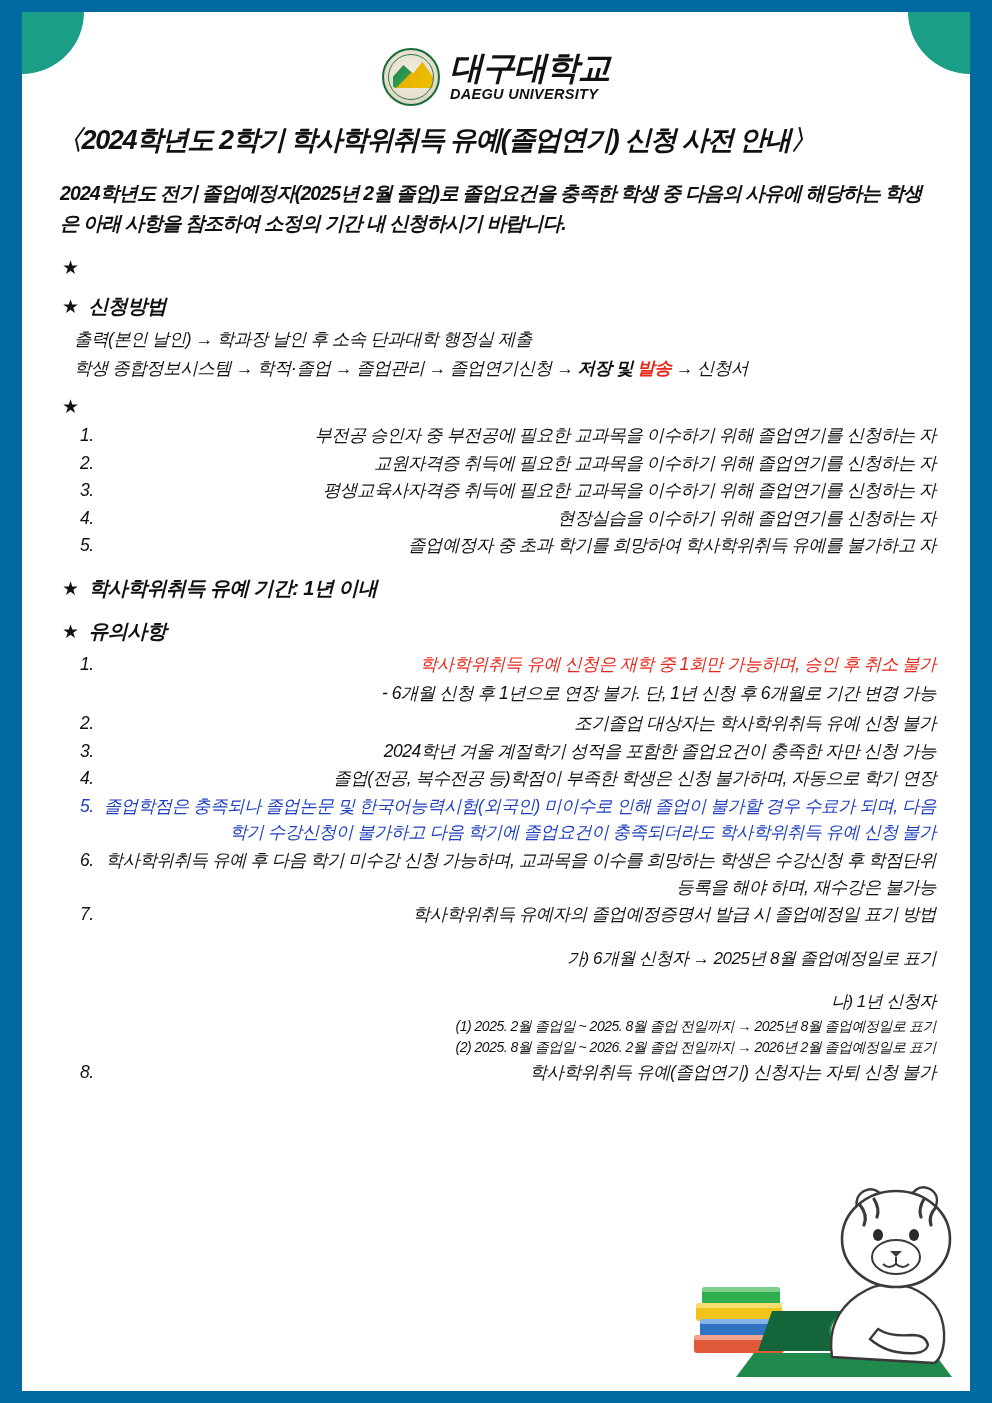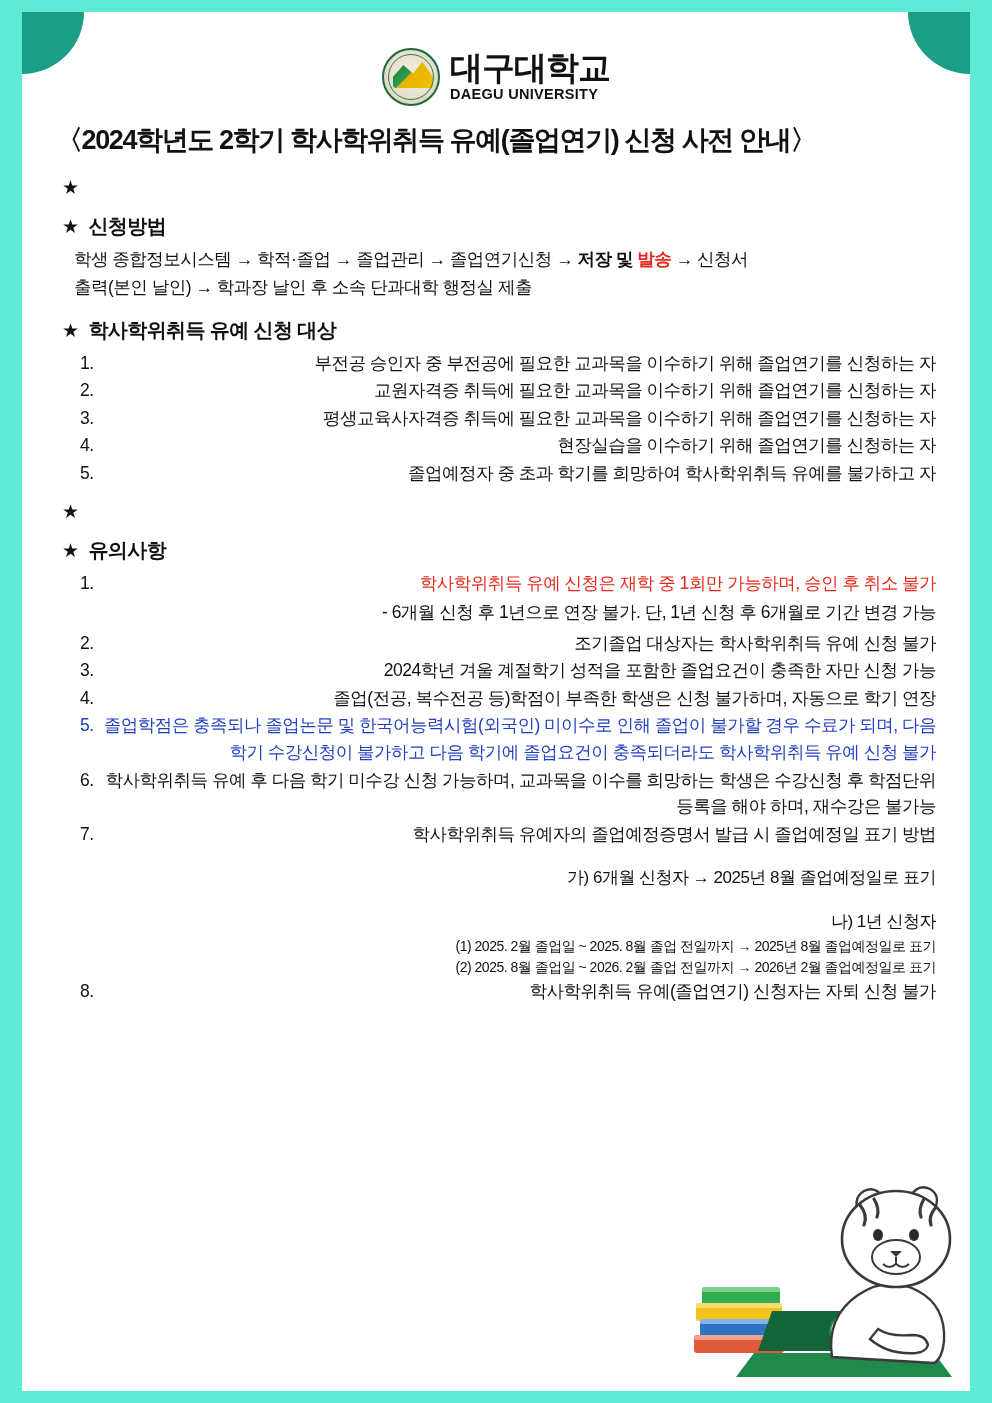--- a/index.html
+++ b/index.html
@@ -5,22 +5,23 @@
   * { box-sizing: border-box; }
   html, body {
     margin: 0; padding: 0;
     width: 992px; height: 1403px;
     background: #ffffff;
     font-family: "Liberation Sans", "DejaVu Sans", sans-serif;
   }
   .page {
     position: relative;
     width: 992px; height: 1403px;
-    background: #5eead4;
+    background: #0369a1;
     overflow: hidden;
+    font-style: italic;
   }
   
   .sheet {
     position: absolute;
     left: 22px; top: 12px;
     width: 948px; height: 1379px;
     background: #ffffff;
     border-radius: 0 0 0 0;
     overflow: hidden;
   }
@@ -182,48 +183,49 @@
       <div class="logo-row">
         <div class="emblem"></div>
         <div>
           <div class="univ-name-ko">대구대학교</div>
           <div class="univ-name-en">DAEGU UNIVERSITY</div>
         </div>
       </div>
 
       <h1 class="doc-title">〈2024학년도 2학기 학사학위취득 유예(졸업연기) 신청 사전 안내〉</h1>
 
+      <p class="lead">2024학년도 전기 졸업예정자(2025년 2월 졸업)로 졸업요건을 충족한 학생 중 다음의 사유에 해당하는 학생은 아래 사항을 참조하여 소정의 기간 내 신청하시기 바랍니다.</p>
 
       <div class="section-head">
         <span class="star">★</span>
       </div>
 
       <div class="section-head">
         <span class="star">★</span>
         <span>신청방법</span>
       </div>
+      <p class="body-text">출력(본인 날인) → 학과장 날인 후 소속 단과대학 행정실 제출</p>
       <p class="body-text">
         <span>학생 종합정보시스템 → 학적·졸업 → 졸업관리 → 졸업연기신청 → </span><span class="strong">저장 및 </span><span class="strong red">발송</span><span> → 신청서</span>
       </p>
-      <p class="body-text">출력(본인 날인) → 학과장 날인 후 소속 단과대학 행정실 제출</p>
-
-      <div class="section-head">
-        <span class="star">★</span>
-        <span>학사학위취득 유예 신청 대상</span>
+
+      <div class="section-head">
+        <span class="star">★</span>
       </div>
       <ol class="num-list">
         <li>부전공 승인자 중 부전공에 필요한 교과목을 이수하기 위해 졸업연기를 신청하는 자</li>
         <li>교원자격증 취득에 필요한 교과목을 이수하기 위해 졸업연기를 신청하는 자</li>
         <li>평생교육사자격증 취득에 필요한 교과목을 이수하기 위해 졸업연기를 신청하는 자</li>
         <li>현장실습을 이수하기 위해 졸업연기를 신청하는 자</li>
         <li>졸업예정자 중 초과 학기를 희망하여 학사학위취득 유예를 불가하고 자</li>
       </ol>
 
       <div class="section-head">
         <span class="star">★</span>
+        <span>학사학위취득 유예 기간: 1년 이내</span>
       </div>
 
       <div class="section-head">
         <span class="star">★</span>
         <span>유의사항</span>
       </div>
       <ol class="num-list">
         <li>
           <span class="red">학사학위취득 유예 신청은 재학 중 1회만 가능하며, 승인 후 취소 불가</span>
           <div class="sub-dash">- 6개월 신청 후 1년으로 연장 불가. 단, 1년 신청 후 6개월로 기간 변경 가능</div>

